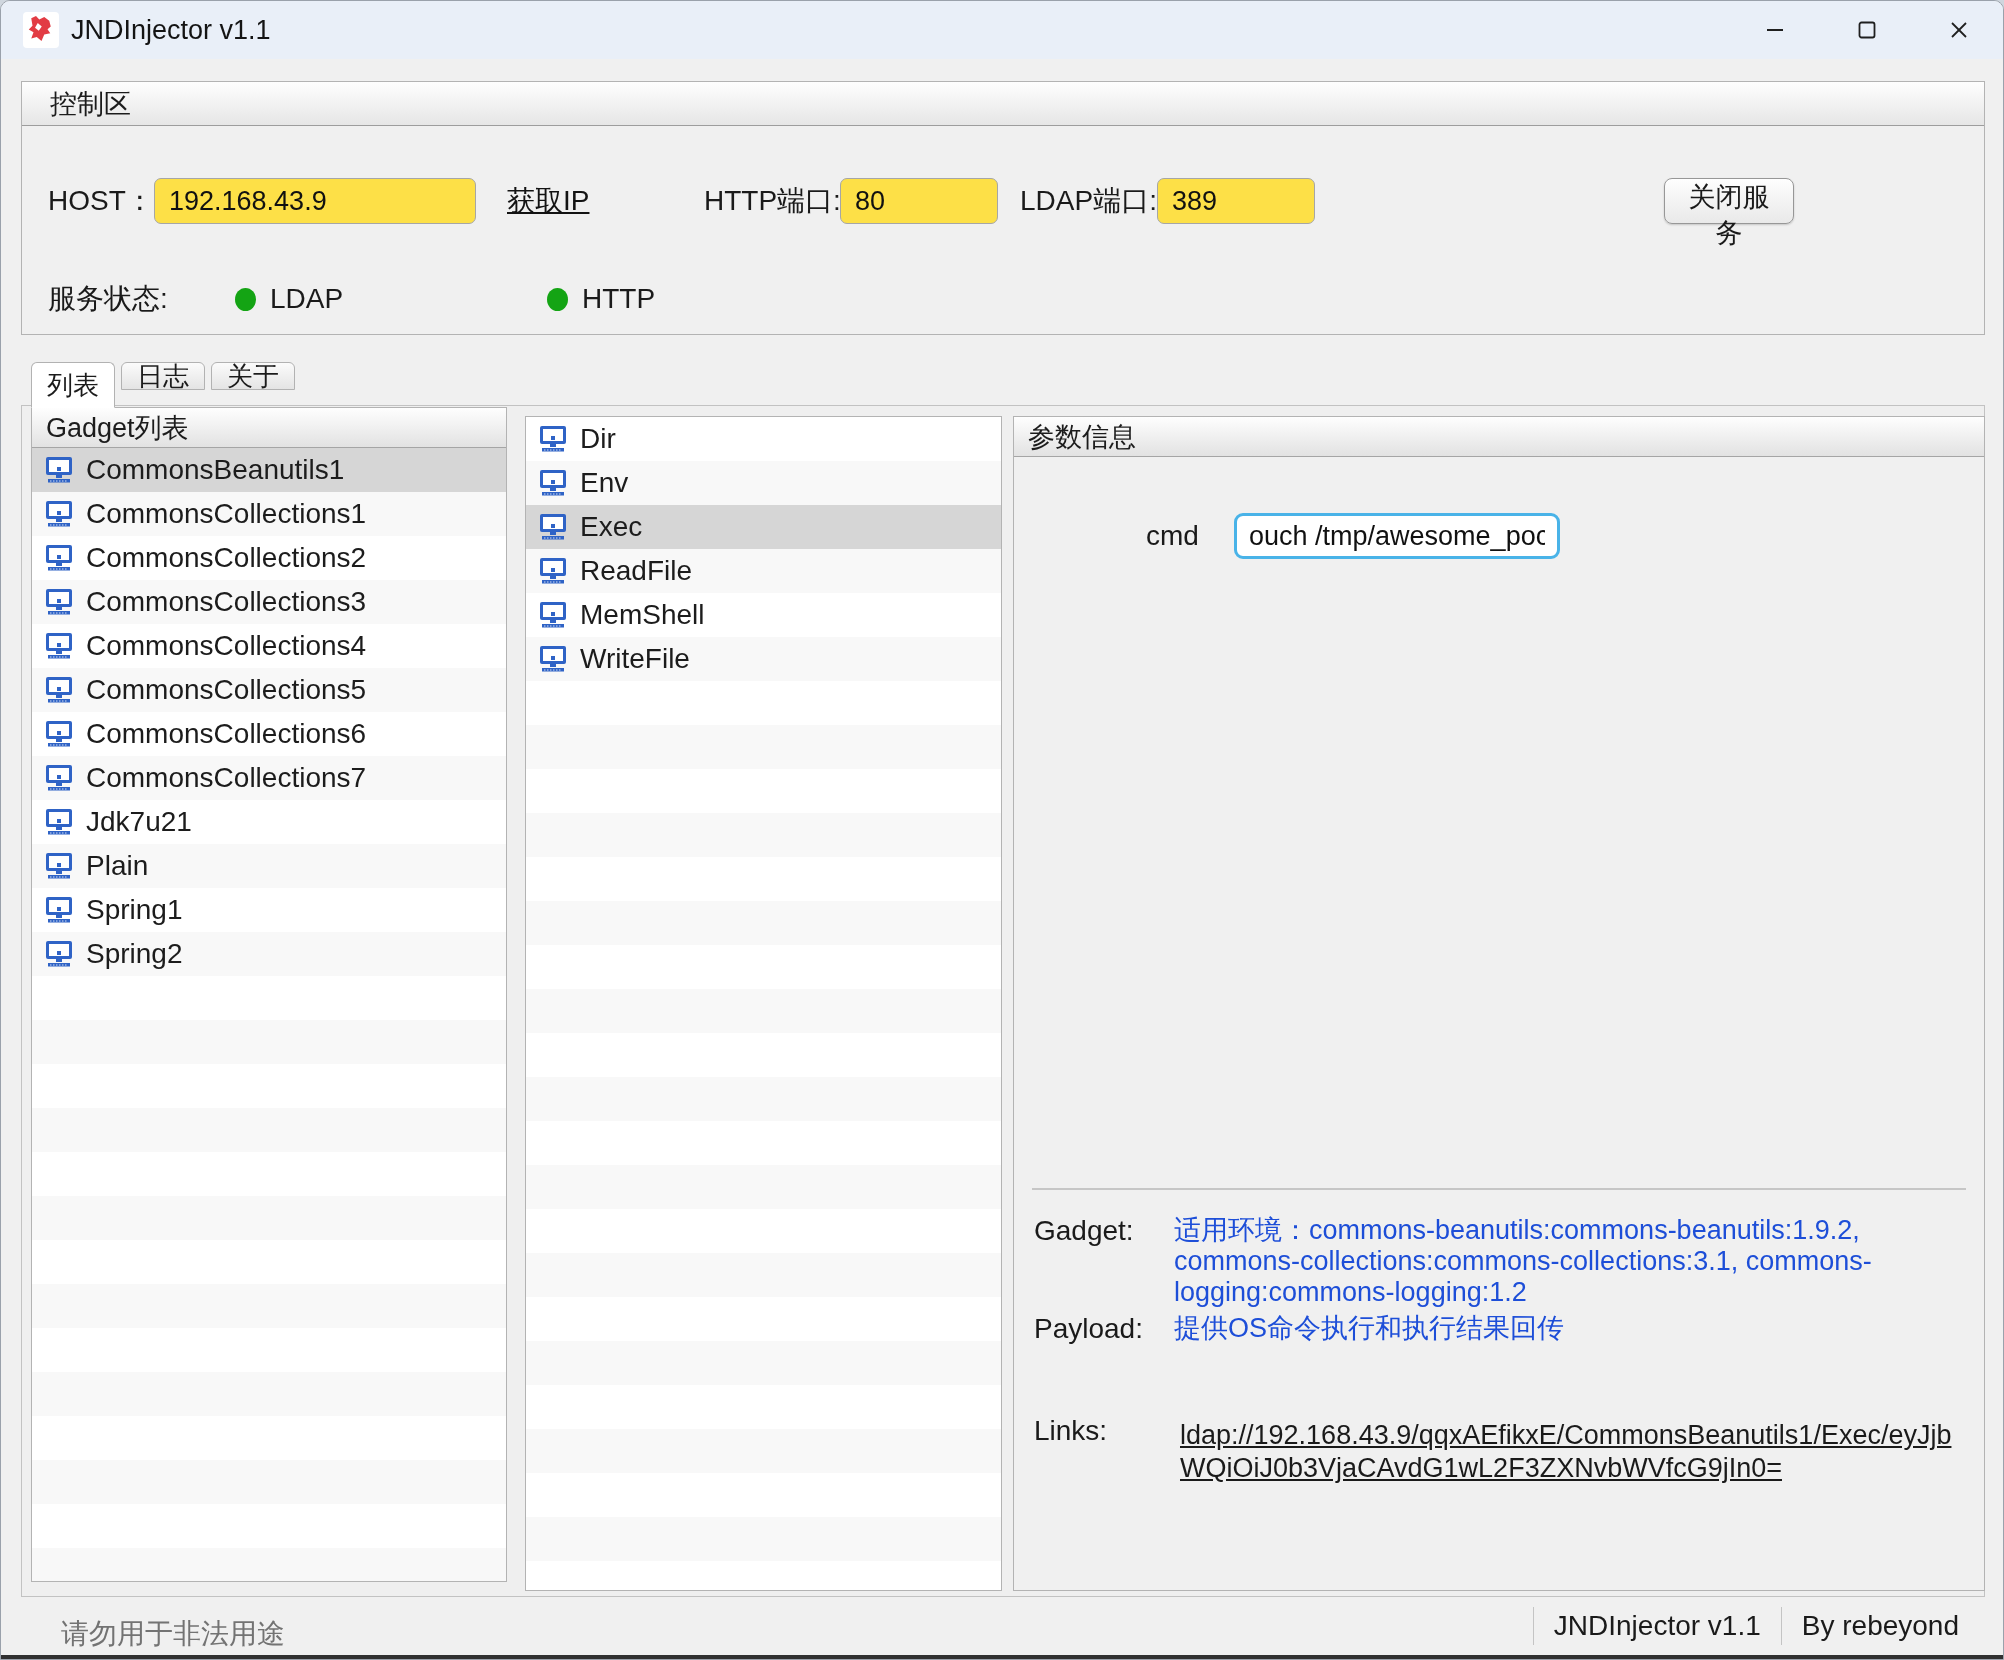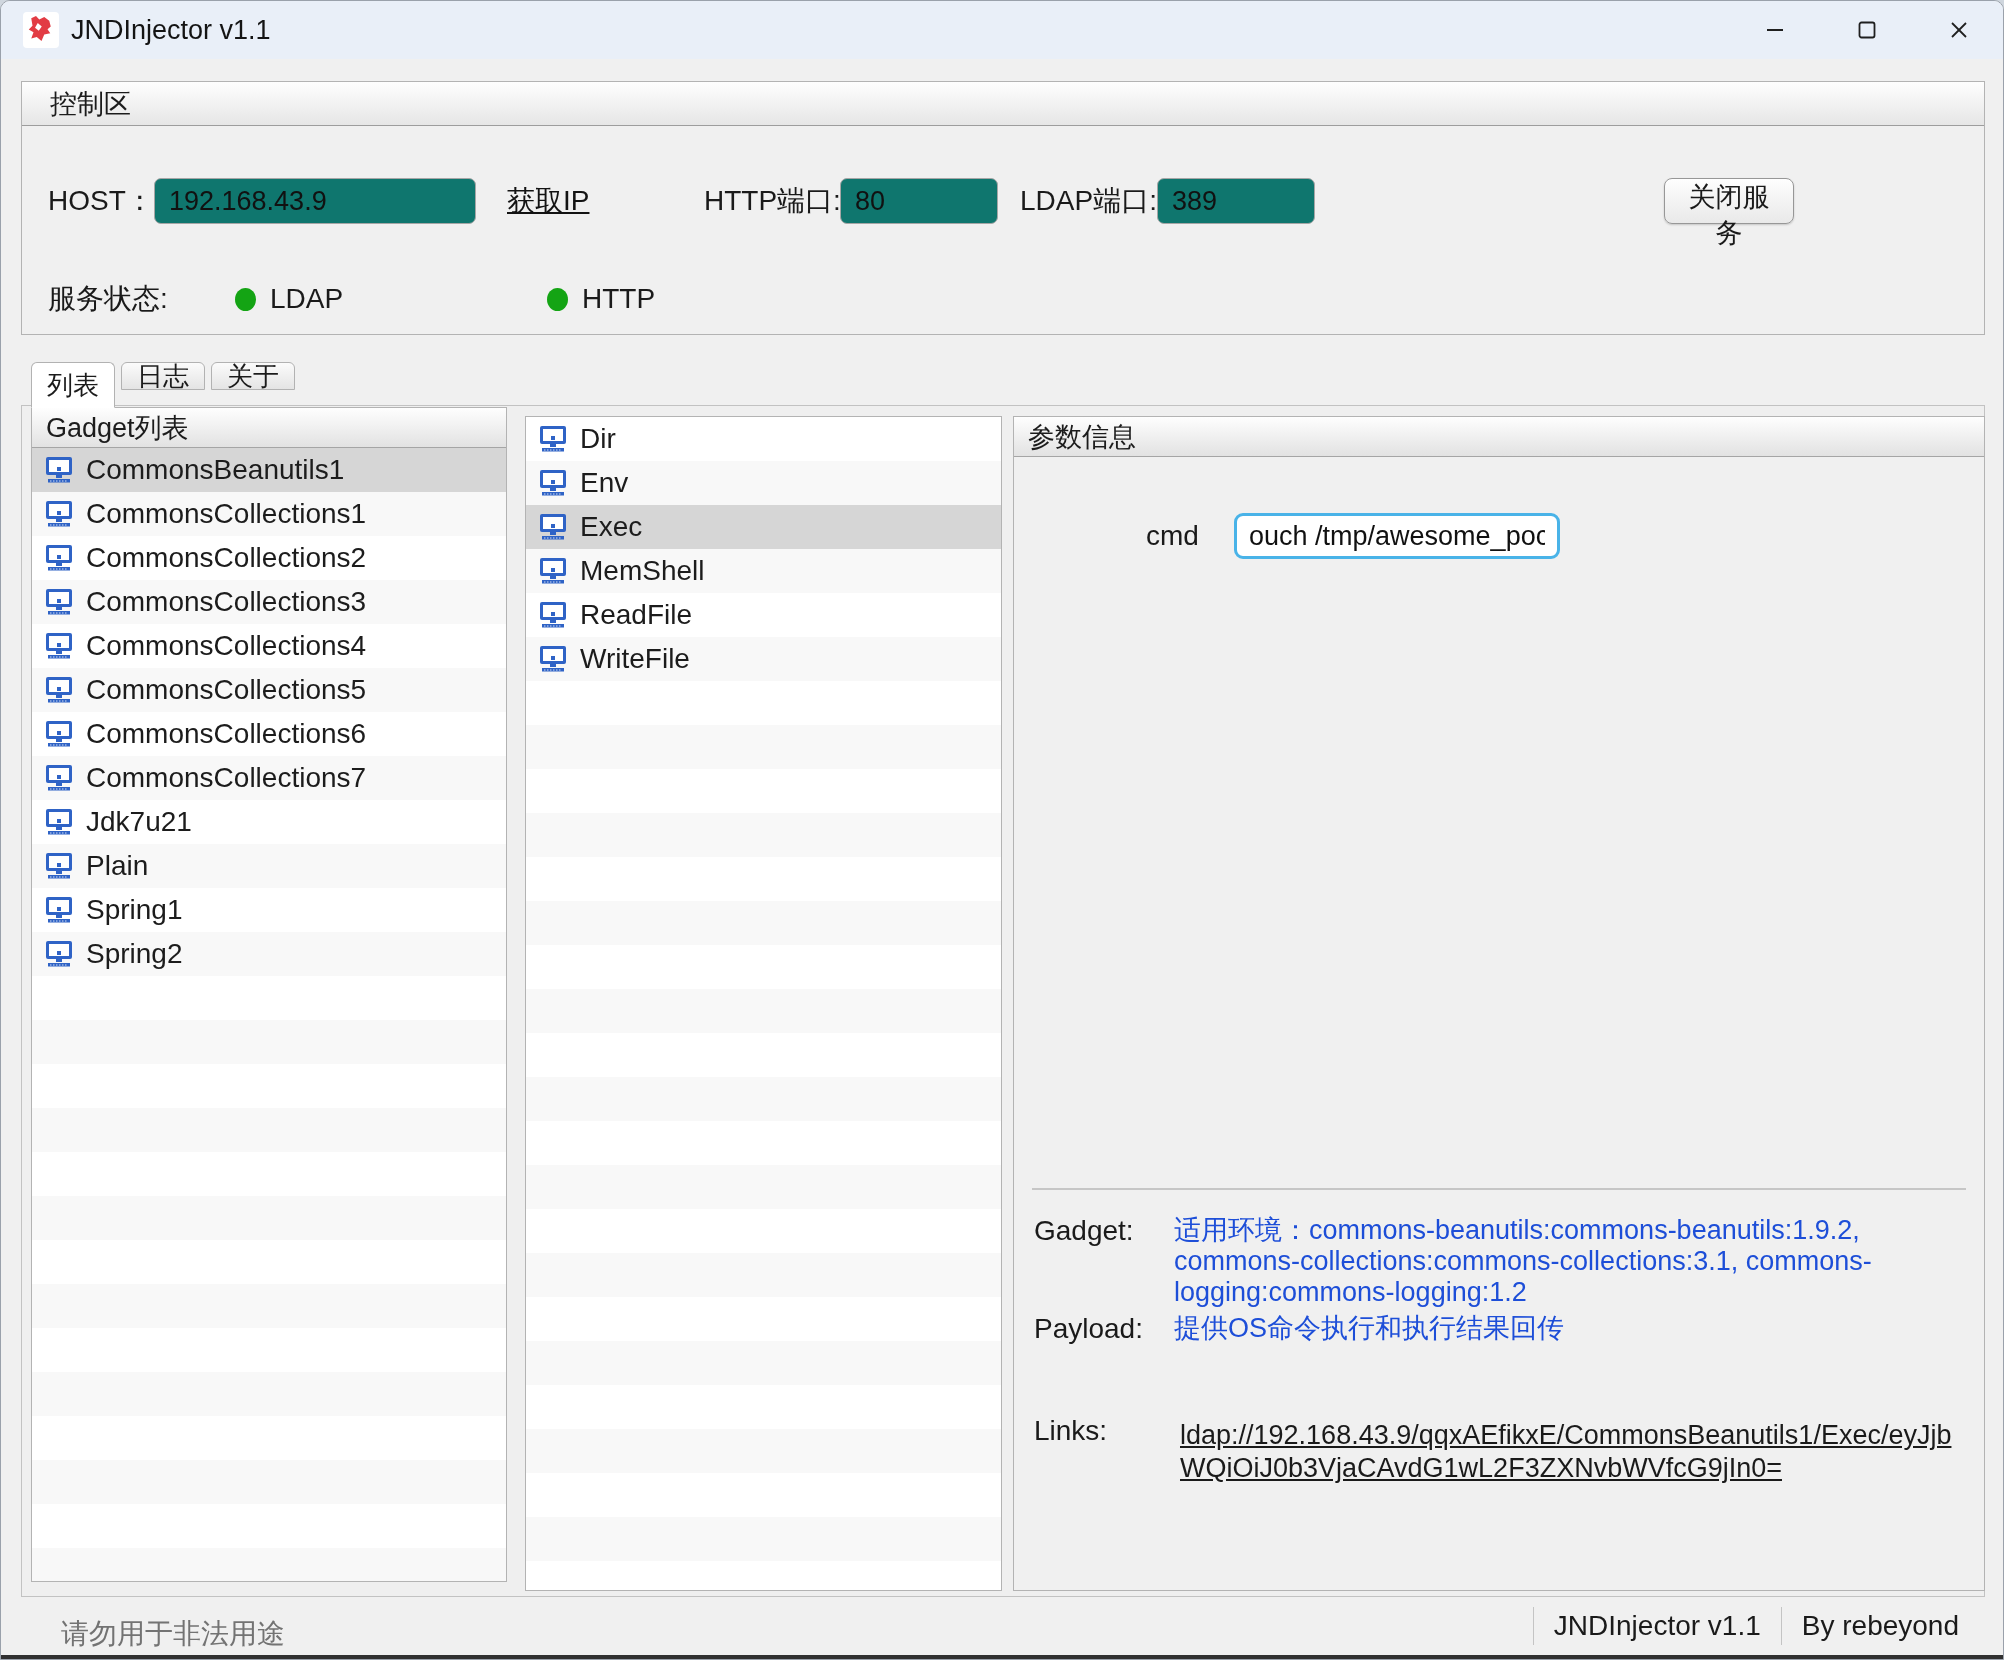--- a/index.html
+++ b/index.html
@@ -13,21 +13,21 @@
   .titlebar{position:absolute;left:0;top:0;width:2004px;height:58px;background:#e9eff8;display:flex;align-items:center;}
   .app-icon{width:36px;height:36px;margin-left:22px;background:#fff;border-radius:4px;display:flex;align-items:center;justify-content:center;}
   .app-title{font-size:27px;margin-left:12px;color:#141414;}
   .win-controls{margin-left:auto;display:flex;height:100%;}
   .win-btn{width:92px;height:58px;display:flex;align-items:center;justify-content:center;cursor:pointer;}
   .win-btn svg{display:block;}
   
   .groupbox{position:absolute;left:20px;top:80px;width:1964px;height:254px;border:1px solid #b3b3b3;background:#f0f0f0;}
   .group-header{height:44px;background:linear-gradient(#fefefe,#e6e6e6);border-bottom:1px solid #9d9d9d;display:flex;align-items:center;padding-left:28px;font-size:27px;color:#1c1c1c;}
   .ctl-label{position:absolute;font-size:28px;color:#1a1a1a;line-height:46px;}
-  .txt-input{position:absolute;height:46px;border:1px solid #a6a6a6;border-radius:7px;background:#0f766e;font-size:27px;padding:0 14px;color:#111;outline:none;}
+  .txt-input{position:absolute;height:46px;border:1px solid #a6a6a6;border-radius:7px;background:#fde047;font-size:27px;padding:0 14px;color:#111;outline:none;}
   .link{position:absolute;font-size:28px;line-height:46px;color:#131313;text-decoration:underline;cursor:pointer;}
   .push-btn{position:absolute;height:46px;border:1px solid #979797;border-radius:8px;background:linear-gradient(#fefefe,#e9e9e9);box-shadow:0 1px 2px rgba(0,0,0,.18);font-size:27px;color:#1a1a1a;cursor:pointer;padding:0 18px;}
   .svc-dot{position:absolute;width:21px;height:23px;border-radius:50%;}
   
   .tabs{position:absolute;left:30px;top:361px;display:flex;gap:6px;z-index:5;}
   .tab{height:28px;padding:0 15px;font-size:26px;display:flex;align-items:center;border:1px solid #b2b2b2;border-radius:6px 6px 0 0;background:linear-gradient(#fbfbfb,#e4e4e4);cursor:pointer;color:#1b1b1b;}
   .tab.active{background:#fff;height:46px;border-bottom:1px solid #fff;}
   .page{position:absolute;left:20px;top:404px;width:1964px;height:1192px;border:1px solid #c2c2c2;background:#efefef;}
   
   .panel{position:absolute;border:1px solid #b3b3b3;background:#fff;display:flex;flex-direction:column;}
@@ -336,35 +336,35 @@
     <span class="mon-icon">
       <svg width="30" height="28" viewBox="0 0 30 28">
         <rect x="2" y="1" width="26" height="18" rx="2" fill="#2f63c6"></rect>
         <rect x="5" y="4" width="20" height="12" fill="#ffffff"></rect>
         <rect x="13" y="11" width="4" height="4" fill="#2f63c6"></rect>
         <rect x="12" y="19" width="6" height="3" fill="#2f63c6"></rect>
         <rect x="4" y="23" width="22" height="3.5" fill="#2f63c6"></rect>
         <line x1="6" y1="25" x2="24" y2="25" stroke="#ffffff" stroke-width="0.8" stroke-dasharray="1.5 1.5"></line>
       </svg>
     </span>
+    <span class="row-label">ReadFile</span>
+  </div>
+
+  <div class="row">
+    <span class="mon-icon">
+      <svg width="30" height="28" viewBox="0 0 30 28">
+        <rect x="2" y="1" width="26" height="18" rx="2" fill="#2f63c6"></rect>
+        <rect x="5" y="4" width="20" height="12" fill="#ffffff"></rect>
+        <rect x="13" y="11" width="4" height="4" fill="#2f63c6"></rect>
+        <rect x="12" y="19" width="6" height="3" fill="#2f63c6"></rect>
+        <rect x="4" y="23" width="22" height="3.5" fill="#2f63c6"></rect>
+        <line x1="6" y1="25" x2="24" y2="25" stroke="#ffffff" stroke-width="0.8" stroke-dasharray="1.5 1.5"></line>
+      </svg>
+    </span>
     <span class="row-label">MemShell</span>
-  </div>
-
-  <div class="row">
-    <span class="mon-icon">
-      <svg width="30" height="28" viewBox="0 0 30 28">
-        <rect x="2" y="1" width="26" height="18" rx="2" fill="#2f63c6"></rect>
-        <rect x="5" y="4" width="20" height="12" fill="#ffffff"></rect>
-        <rect x="13" y="11" width="4" height="4" fill="#2f63c6"></rect>
-        <rect x="12" y="19" width="6" height="3" fill="#2f63c6"></rect>
-        <rect x="4" y="23" width="22" height="3.5" fill="#2f63c6"></rect>
-        <line x1="6" y1="25" x2="24" y2="25" stroke="#ffffff" stroke-width="0.8" stroke-dasharray="1.5 1.5"></line>
-      </svg>
-    </span>
-    <span class="row-label">ReadFile</span>
   </div>
 
   <div class="row">
     <span class="mon-icon">
       <svg width="30" height="28" viewBox="0 0 30 28">
         <rect x="2" y="1" width="26" height="18" rx="2" fill="#2f63c6"></rect>
         <rect x="5" y="4" width="20" height="12" fill="#ffffff"></rect>
         <rect x="13" y="11" width="4" height="4" fill="#2f63c6"></rect>
         <rect x="12" y="19" width="6" height="3" fill="#2f63c6"></rect>
         <rect x="4" y="23" width="22" height="3.5" fill="#2f63c6"></rect>

